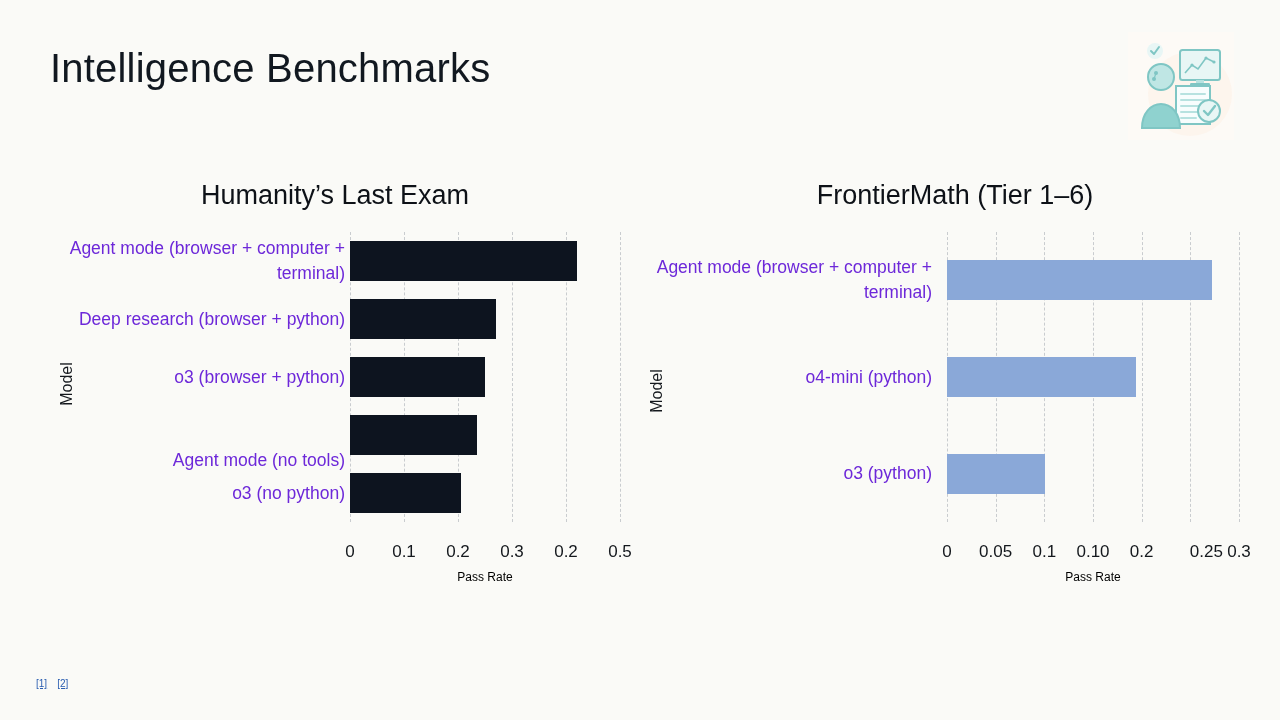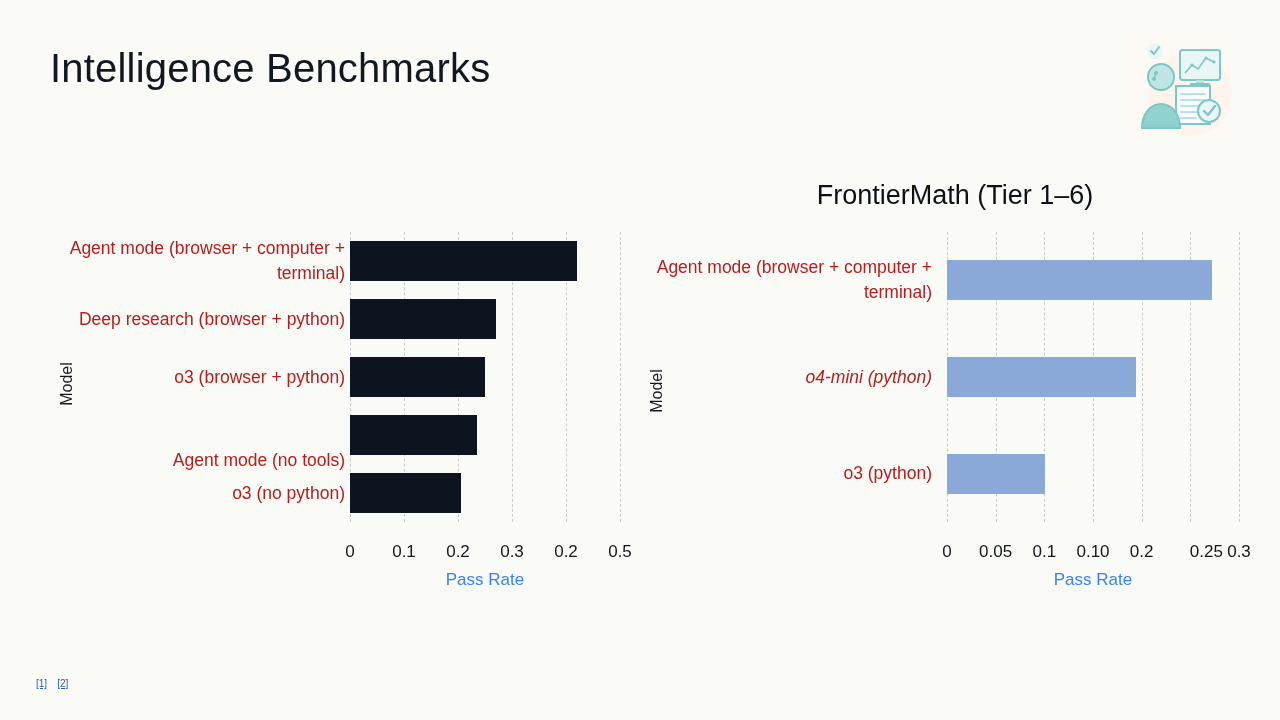--- a/index.html
+++ b/index.html
@@ -50,21 +50,21 @@
 
   .bar {
     position: absolute; height: 40px;
   }
   .bar.dark { background: #0d141f; }
   .bar.blue { background: #8aa8d8; }
 
   
   .cat-label {
     position: absolute; text-align: right;
-    font-size: 17.5px; line-height: 25px; color: #b91c1c;
+    font-size: 17.5px; line-height: 25px; color: #6d28d9;
   }
   .chart-panel.left .cat-label  { left: 30px;  width: 285px; }
   .chart-panel.right .cat-label { left: 0px;   width: 282px; }
 
   
   .y-axis-title {
     position: absolute; font-size: 16px; color: #14181d;
     transform: rotate(-90deg); transform-origin: center center;
     white-space: nowrap;
   }
@@ -73,21 +73,21 @@
 
   
   .x-ticks { position: absolute; top: 382px; height: 22px; }
   .chart-panel.left .x-ticks  { left: 320px; width: 270px; }
   .chart-panel.right .x-ticks { left: 297px; width: 292px; }
   .x-tick {
     position: absolute; top: 0; font-size: 17px; color: #14181d;
     transform: translateX(-50%); white-space: nowrap;
   }
   .x-axis-title {
-    position: absolute; top: 410px; font-size: 17px; color: #3b82f6; text-align: center;
+    position: absolute; top: 410px; font-size: 12px; color: #000000; text-align: center;
   }
   .chart-panel.left .x-axis-title  { left: 320px; width: 270px; }
   .chart-panel.right .x-axis-title { left: 297px; width: 292px; }
 
   
   .footnotes { position: absolute; left: 36px; top: 678px; display: flex; gap: 10px; }
   .footnote-link {
     font-size: 10px; color: #2a5db0; text-decoration: underline; cursor: pointer;
   }
 </style>
@@ -129,20 +129,21 @@
       <circle cx="27" cy="19" r="8" fill="#e8f6f5"></circle>
       <polyline points="23,19 26,22 31,15" fill="none" stroke="#7fc6c4" stroke-width="2" stroke-linecap="round" stroke-linejoin="round"></polyline>
       <circle cx="81" cy="79" r="11" fill="#e8f6f5" stroke="#7fc6c4" stroke-width="2"></circle>
       <polyline points="76,79 80,83 87,74" fill="none" stroke="#7fc6c4" stroke-width="2.4" stroke-linecap="round" stroke-linejoin="round"></polyline>
     </svg>
   </div>
 
   <div class="charts">
 
     <div class="chart-panel left">
+      <div class="chart-title">Humanity’s Last Exam</div>
       <div class="y-axis-title">Model</div>
       <div class="plot" id="plot-left">
           <div class="gridline" style="left: 0px;"></div>
           <div class="gridline" style="left: 54px;"></div>
           <div class="gridline" style="left: 108px;"></div>
           <div class="gridline" style="left: 162px;"></div>
           <div class="gridline" style="left: 216px;"></div>
           <div class="gridline" style="left: 270px;"></div>
           <div class="bar dark" style="width: 226.8px; top: 9px; left: 0px;"></div>
           <div class="bar dark" style="width: 145.8px; top: 67px; left: 0px;"></div>
@@ -185,21 +186,21 @@
           <div class="x-tick" style="left: 0px;">0</div>
           <div class="x-tick" style="left: 48.6667px;">0.05</div>
           <div class="x-tick" style="left: 97.3333px;">0.1</div>
           <div class="x-tick" style="left: 146px;">0.10</div>
           <div class="x-tick" style="left: 194.667px;">0.2</div>
           <div class="x-tick" style="left: 243.333px; padding-left: 32px;">0.25</div>
           <div class="x-tick" style="left: 292px;">0.3</div>
         </div>
       <div class="x-axis-title">Pass Rate</div>
     <div class="cat-label" style="top: 95.3333px;">Agent mode (browser + computer + terminal)</div>
-        <div class="cat-label" style="top: 204.5px; font-style: italic;">o4-mini (python)</div>
+        <div class="cat-label" style="top: 204.5px;">o4-mini (python)</div>
         <div class="cat-label" style="top: 301.167px;">o3 (python)</div>
       </div>
 
   </div>
 
   <div class="footnotes" id="footnotes">
       <span class="footnote-link">[1]</span>
       <span class="footnote-link">[2]</span>
     </div>
 

